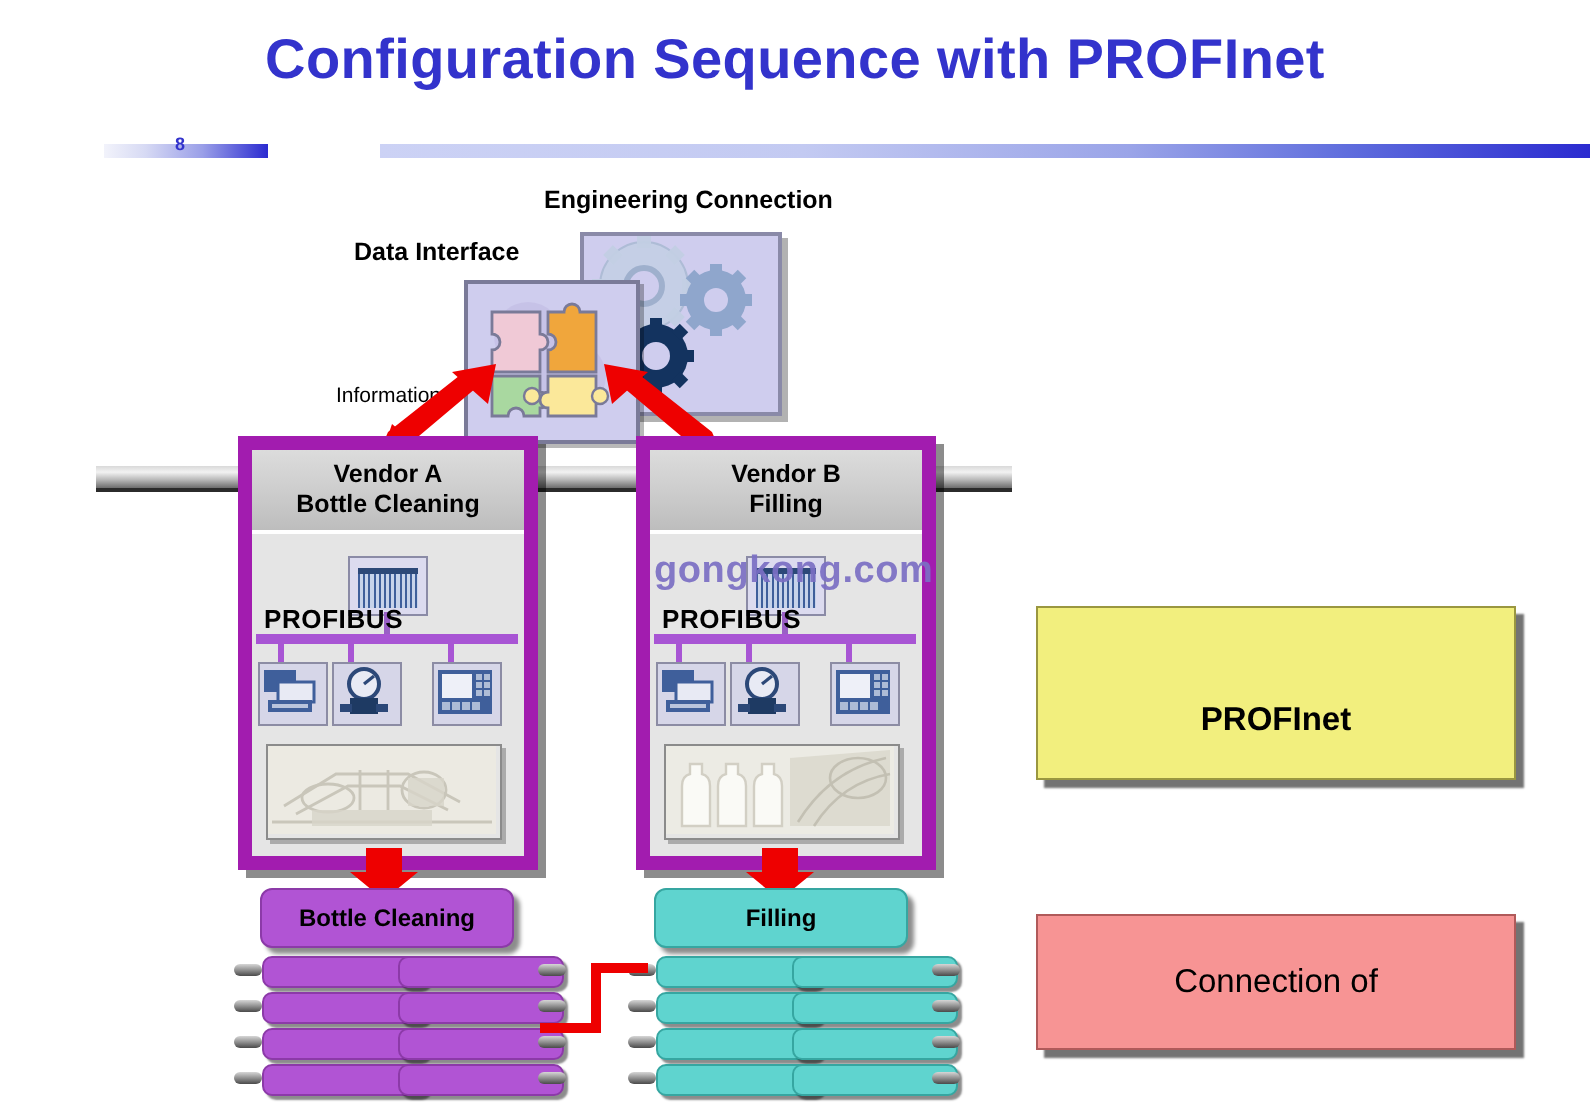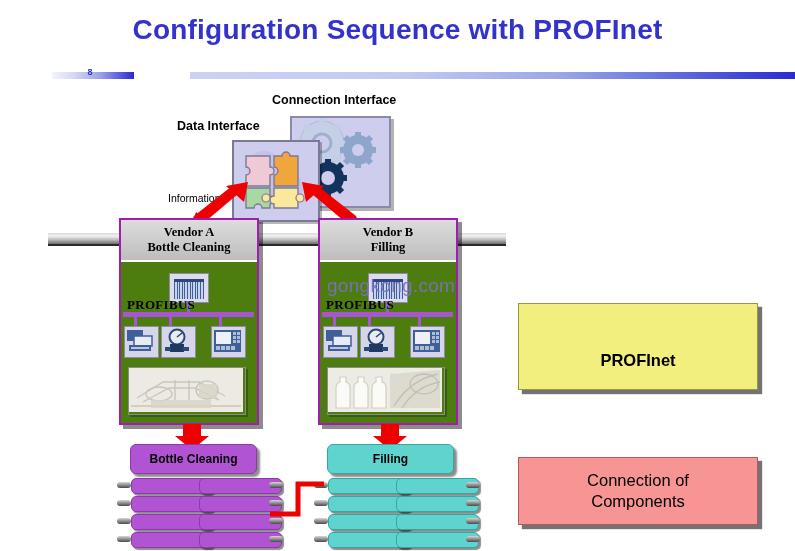--- a/index.html
+++ b/index.html
@@ -55,24 +55,23 @@
   .trunk{
     height:11px;
     background:linear-gradient(to bottom,#d9d9d9 0%,#f2f2f2 28%,#b9b9b9 62%,#6d6d6d 100%);
     border-bottom:2px solid #2b2b2b;
   }
   #trunk-a{left:48px;top:233px;width:300px;}
   #trunk-b{left:280px;top:233px;width:226px;}
 
   
   .vendor{
-    width:136px;height:203px;background:#4d7c0f;
-    border:2px solid #a21caf;
+    width:136px;height:203px;background:#e5e5e5;
+    border:7px solid #a21caf;
     box-shadow:4px 4px 0 rgba(0,0,0,.45);
-    font-family:Liberation Serif, serif;
   }
   #vendor-a{left:119px;top:218px;}
   #vendor-b{left:318px;top:218px;}
   .vendor-header{
     position:absolute;left:0;top:0;width:136px;height:40px;
     background:linear-gradient(to bottom,#dcdcdc 0%,#cfcfcf 45%,#bdbdbd 100%);
     border-bottom:2px solid #ffffff;
     display:flex;flex-direction:column;align-items:center;justify-content:center;
   }
   .vendor-header div{font-size:12.5px;font-weight:bold;line-height:15px;}
@@ -152,34 +151,34 @@
     background:#f2ef7e;border:1px solid #9a9740;
   }
   #callout-connection{
     left:518px;top:446px;width:238px;height:66px;
     background:#f79494;border:1px solid #b05a5a;margin-top:11px;
   }
   .b{font-weight:bold;margin-top:28px;}
 
   
   #watermark{
-    left:327px;top:275px;font-size:19px;font-weight:normal;
+    left:327px;top:275px;font-size:19px;font-weight:bold;
     color:#7b6fc4;letter-spacing:.3px;opacity:.92;
   }
 </style>
 </head>
 <body>
 
 <div class="abs" id="slide-title">Configuration Sequence with PROFInet</div>
 
 <div class="abs" id="rule-left"></div>
 <div class="abs" id="page-number">8</div>
 <div class="abs" id="rule-right"></div>
 
-<div class="abs lbl-bold" id="label-engineering-interface">Connection Interface</div>
+<div class="abs lbl-bold" id="label-engineering-interface">Engineering Connection</div>
 <div class="abs lbl-bold" id="label-data-interface">Data Interface</div>
 <div class="abs" id="label-information">Information</div>
 
 <div class="abs" id="engineering-panel">
   <span>
   <svg width="93" height="84" viewBox="0 0 93 84">
     <g fill="none">
       <g transform="translate(30,25)">
         <circle r="22" fill="#c3cfe4" opacity=".85"></circle>
         <circle r="22" fill="none" stroke="#aebcd6" stroke-width="1"></circle>
@@ -495,14 +494,13 @@
     <polyline points="56,8 30,8 30,38 2,38" fill="none" stroke="#ee0000" stroke-width="5"></polyline>
   </svg>
 </div>
 
 <div class="abs callout" id="callout-generation">
   <span class="b">PROFInet</span>
 </div>
 
 <div class="abs callout" id="callout-connection">
   <span>Connection of</span>
-  <span>Components</span>
 </div>
 
 </body></html>

